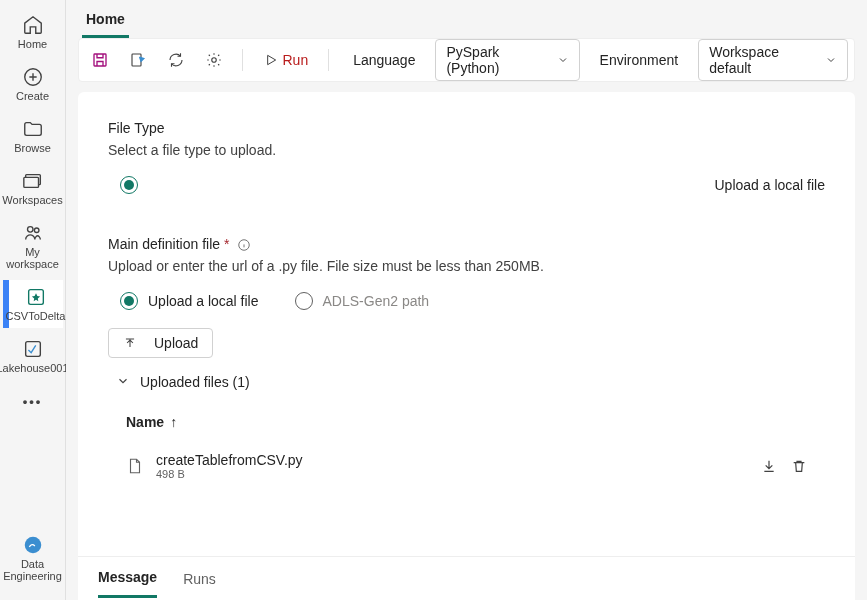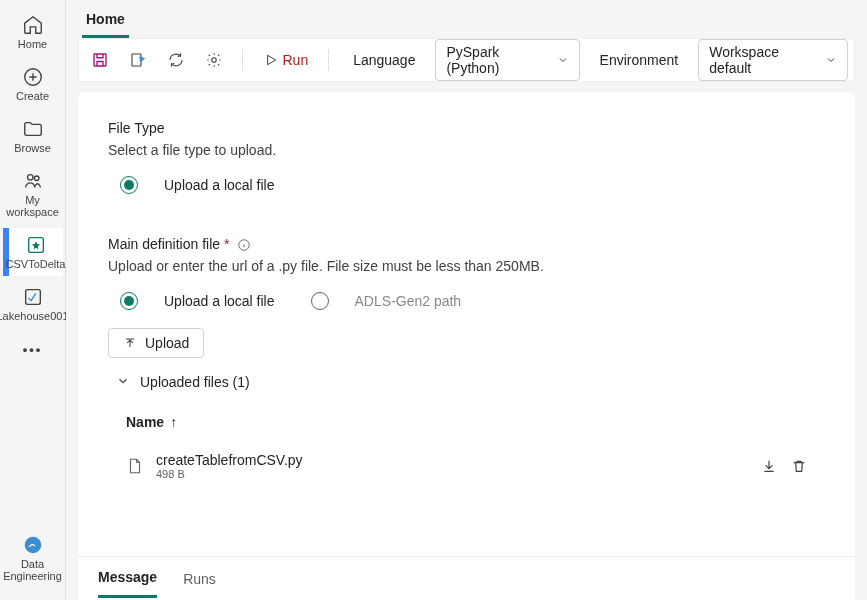--- a/index.html
+++ b/index.html
@@ -19,29 +19,29 @@
 .toolbar { height: 44px; background: #fff; margin: 0 12px; display: flex; align-items: center; padding: 0 6px; gap: 8px; border-radius: 4px; border: 1px solid #eee; }
 .toolbar-btn { display: flex; align-items: center; gap: 4px; padding: 4px 8px; cursor: pointer; font-size: 14px; color: #b91c1c; border-radius: 4px; }
 .toolbar-sep { width: 1px; height: 22px; background: #e0e0e0; margin: 0 4px; }
 .icon-btn { width: 32px; height: 32px; display: flex; align-items: center; justify-content: center; cursor: pointer; border-radius: 4px; }
 .dropdown { display: flex; align-items: center; gap: 8px; border: 1px solid #d1d1d1; border-radius: 4px; padding: 4px 10px; font-size: 14px; cursor: pointer; min-width: 140px; justify-content: space-between; }
 .label-text { font-size: 14px; padding: 0 12px; }
 
 .content { flex: 1; background: #fff; margin: 10px 12px 0 12px; border-radius: 6px 6px 0 0; padding: 28px 30px; overflow-y: auto; }
 .section-title { font-weight: 400; font-size: 14px; margin-bottom: 6px; }
 .section-desc { font-size: 14px; color: #424242; margin-bottom: 18px; }
-.radio-row { display: flex; align-items: center; gap: 26px; margin-left: 12px; margin-bottom: 12px; }
+.radio-row { display: flex; align-items: center; gap: 10px; margin-left: 12px; margin-bottom: 12px; justify-content: space-between; }
 .radio { width: 18px; height: 18px; border: 1px solid #616161; border-radius: 50%; display: flex; align-items: center; justify-content: center; cursor: pointer; }
 .radio.selected { border-color: #117865; }
 .radio.selected::after { content: ""; width: 10px; height: 10px; background: #117865; border-radius: 50%; }
 .radio-label { font-size: 14px; }
 .radio-label.muted { color: #8a8886; }
 .required { color: #a4262c; }
 
-.upload-btn { display: inline-flex; align-items: center; gap: 8px; border: 1px solid #d1d1d1; border-radius: 4px; padding: 6px 14px; font-size: 14px; cursor: pointer; margin-top: 6px; }
+.upload-btn { display: inline-flex; align-items: center; gap: 17px; border: 1px solid #d1d1d1; border-radius: 4px; padding: 6px 14px; font-size: 14px; cursor: pointer; margin-top: 6px; }
 
 .collapsible { display: flex; align-items: flex-start; gap: 10px; margin: 16px 0 10px 8px; font-size: 14px; cursor: pointer; }
 
 .table-header { display: flex; align-items: center; padding: 14px 18px; font-weight: 600; font-size: 14px; }
 .file-row { display: flex; align-items: center; padding: 8px 18px; }
 .file-icon { margin-right: 12px; }
 .file-info { flex: 1; }
 .file-name { font-size: 14px; }
 .file-size { font-size: 11px; color: #616161; }
 .file-actions { display: flex; gap: 14px; }
@@ -77,20 +77,29 @@
     <span class="icon">
       <svg width="22" height="22" viewBox="0 0 24 24" fill="none" stroke="#424242" stroke-width="1.5">
           <path d="M3 7a2 2 0 0 1 2-2h4l2 2h8a2 2 0 0 1 2 2v8a2 2 0 0 1-2 2H5a2 2 0 0 1-2-2z"></path>
         </svg>
     </span>
     <span>Browse</span>
   </div>
   <div class="sidebar-item">
     <span class="icon">
       <svg width="22" height="22" viewBox="0 0 24 24" fill="none" stroke="#424242" stroke-width="1.5">
+          <rect x="4" y="5" width="16" height="11" rx="1"></rect>
+          <rect x="2" y="8" width="16" height="11" rx="1" fill="#f5f5f5"></rect>
+        </svg>
+    </span>
+    <span>Workspaces</span>
+  </div>
+  <div class="sidebar-item">
+    <span class="icon">
+      <svg width="22" height="22" viewBox="0 0 24 24" fill="none" stroke="#424242" stroke-width="1.5">
           <circle cx="9" cy="8" r="3"></circle>
           <circle cx="16" cy="9" r="2.5"></circle>
           <path d="M4 19c0-3 3-5 5-5s5 2 5 5M14 19c0-2 2-4 3-4s3 2 3 4"></path>
         </svg>
     </span>
     <span>My workspace</span>
   </div>
   <div class="sidebar-item active">
     <span class="icon">
       <svg width="22" height="22" viewBox="0 0 24 24" fill="none" stroke="#117865" stroke-width="1.5">

